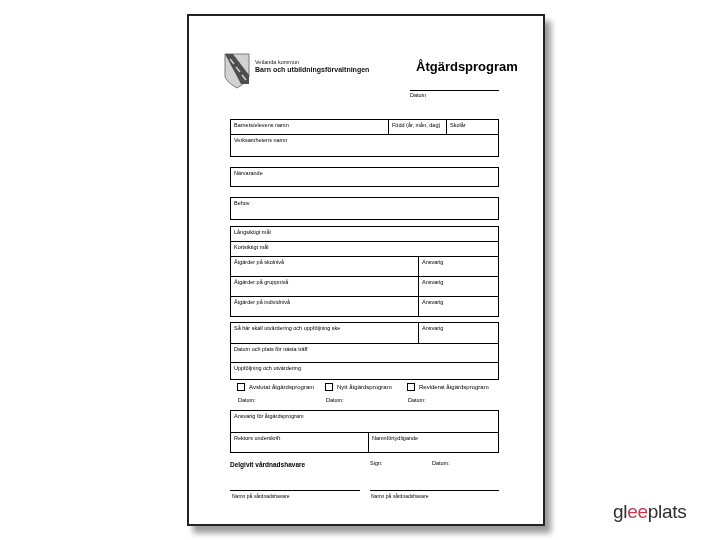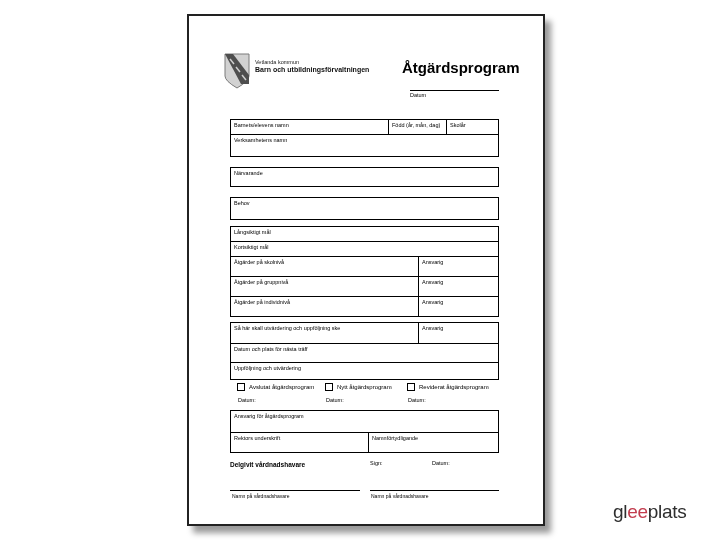--- a/index.html
+++ b/index.html
@@ -11,21 +11,21 @@
   .sheet {
     position:absolute; left:187px; top:14px; width:358px; height:512px;
     background:#ffffff; border:2px solid #222;
     box-shadow:6px 7px 6px rgba(0,0,0,0.40);
   }
   
   .coa { position:absolute; left:35px; top:37px; }
   .org { position:absolute; left:66px; top:43px; line-height:1.25; }
   .muni { font-size:5.5px; color:#222; }
   .dept { font-size:7px; font-weight:bold; color:#111; }
-  .title { position:absolute; left:213px; top:43px; font-size:15px; font-weight:bold; }
+  .title { position:absolute; left:227px; top:43px; font-size:13px; font-weight:bold; }
   .datum-line { position:absolute; left:221px; top:74px; width:89px; border-top:1px solid #000; }
   .tiny { font-size:5.5px; white-space:nowrap; color:#000; }
   .datum-lbl { position:absolute; left:221px; top:76px; }
   
   .box { position:absolute; left:41px; width:269px; border:1px solid #000; background:#fff; }
   .lbl { display:block; padding:2px 0 0 3px; font-size:5.5px; line-height:1.1; white-space:nowrap; }
   .cell { position:absolute; top:0; bottom:0; border-left:1px solid #000; }
   .rcell { position:absolute; top:0; bottom:0; left:187px; right:0; border-left:1px solid #000; }
   
   .cbrow { position:absolute; left:41px; top:365px; width:269px; height:26px; }

